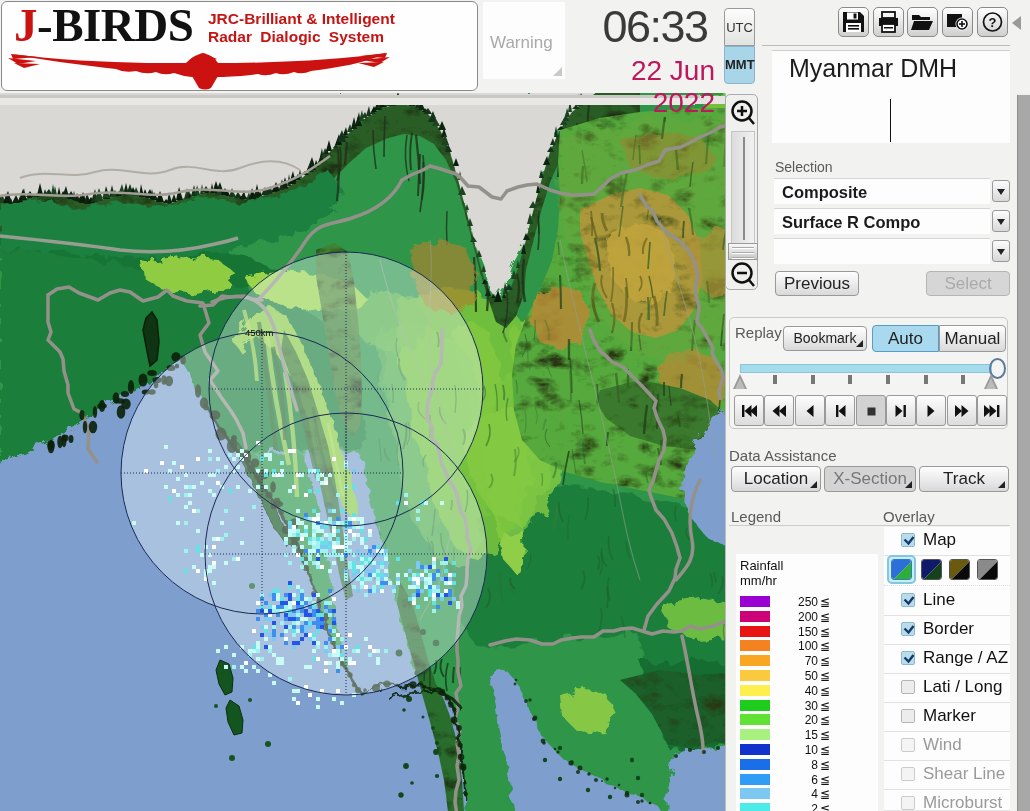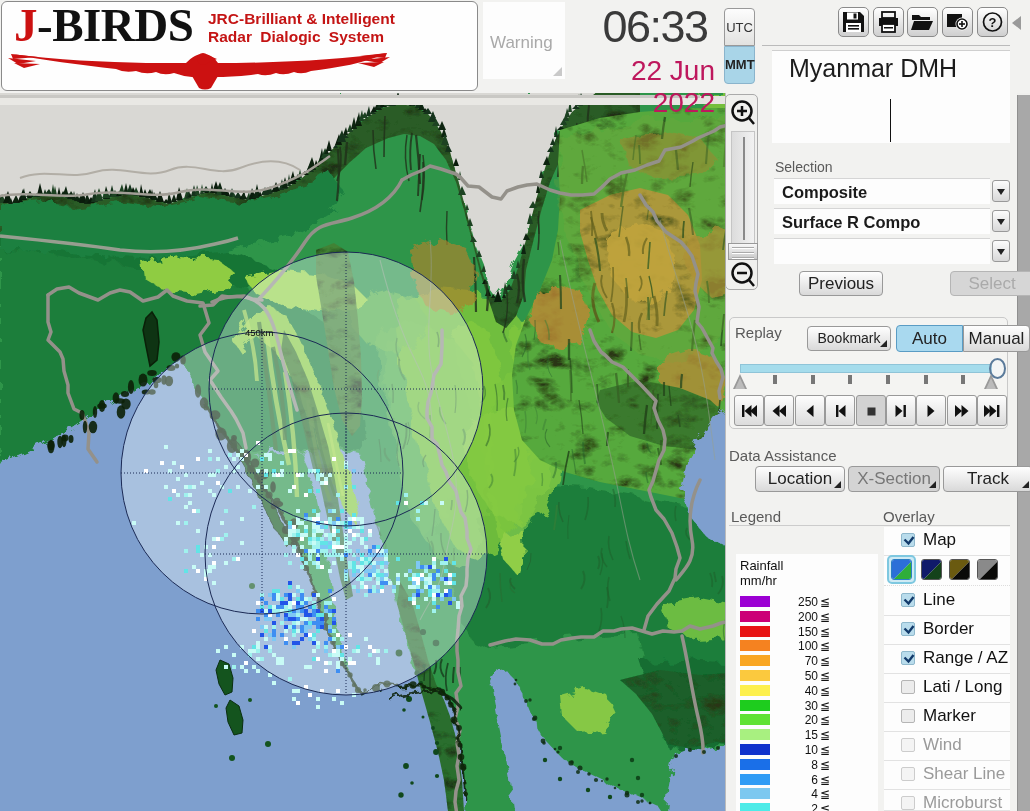--- a/index.html
+++ b/index.html
@@ -31,21 +31,21 @@
 #mdmhbox .t { position:absolute; left:17px; top:3px; font-size:25px; color:#1c1c1c; }
 #mdmhbox .cursor { position:absolute; left:118px; top:48px; width:1px; height:43px; background:#111; }
 #topsep { position:absolute; left:762px; top:45px; width:248px; height:1px; background:#bbb; }
 
 .label { color:#5a5a5a; font-size:14px; }
 #sel-label { position:absolute; left:775px; top:159px; }
 .dropfield { position:absolute; left:774px; width:216px; height:26px; background:#fdfdfd; border-top:1px solid #d5d5d5; }
 .dropfield .tx { position:absolute; left:8px; top:4px; font-size:16.5px; font-weight:bold; color:#1a1a1a; }
 .droparrow { position:absolute; left:992px; width:18px; height:22px; border:1px solid #999; border-radius:3px; background:linear-gradient(#fcfcfc,#d8d8d8); }
 .droparrow:after { content:""; position:absolute; left:4px; top:8px; border-left:4px solid transparent; border-right:4px solid transparent; border-top:6px solid #222; }
-.btn { position:absolute; border:1px solid #999; border-radius:4px; background:linear-gradient(#fefefe,#d9d9d9); text-align:center; color:#222;margin-left:24px; }
+.btn { position:absolute; border:1px solid #999; border-radius:4px; background:linear-gradient(#fefefe,#d9d9d9); text-align:center; color:#222; }
 #btn-prev { left:775px; top:271px; width:84px; height:25px; font-size:17px; line-height:23px; }
 #btn-select { left:926px; top:271px; width:84px; height:25px; font-size:17px; line-height:23px; color:#aaa; background:#d6d6d6; border-color:#b5b5b5; }
 
 #replaybox { position:absolute; left:729px; top:317px; width:279px; height:112px; border:1px solid #c9c9c9; border-radius:5px; background:#f4f4f2; }
 #replay-label { position:absolute; left:5px; top:6px; color:#5a5a5a; font-size:15px; }
 #btn-bookmark { left:783px; top:326px; width:84px; height:25px; font-size:14px; line-height:23px; }
 .cornertri:after { content:""; position:absolute; right:3px; bottom:3px; border-left:7px solid transparent; border-bottom:7px solid #222; }
 #btn-auto { left:872px; top:325px; width:67px; height:27px; font-size:17px; line-height:25px; background:#a9d9ef; border:1px solid #5a9cc4; border-radius:4px 0 0 4px; font-weight:normal; }
 #btn-manual { left:939px; top:325px; width:67px; height:27px; font-size:17px; line-height:25px; border-radius:0 4px 4px 0; }
 #slidertrack { position:absolute; left:740px; top:364px; width:252px; height:9px; background:#a5dcec; border:1px solid #8fc4d8; }

